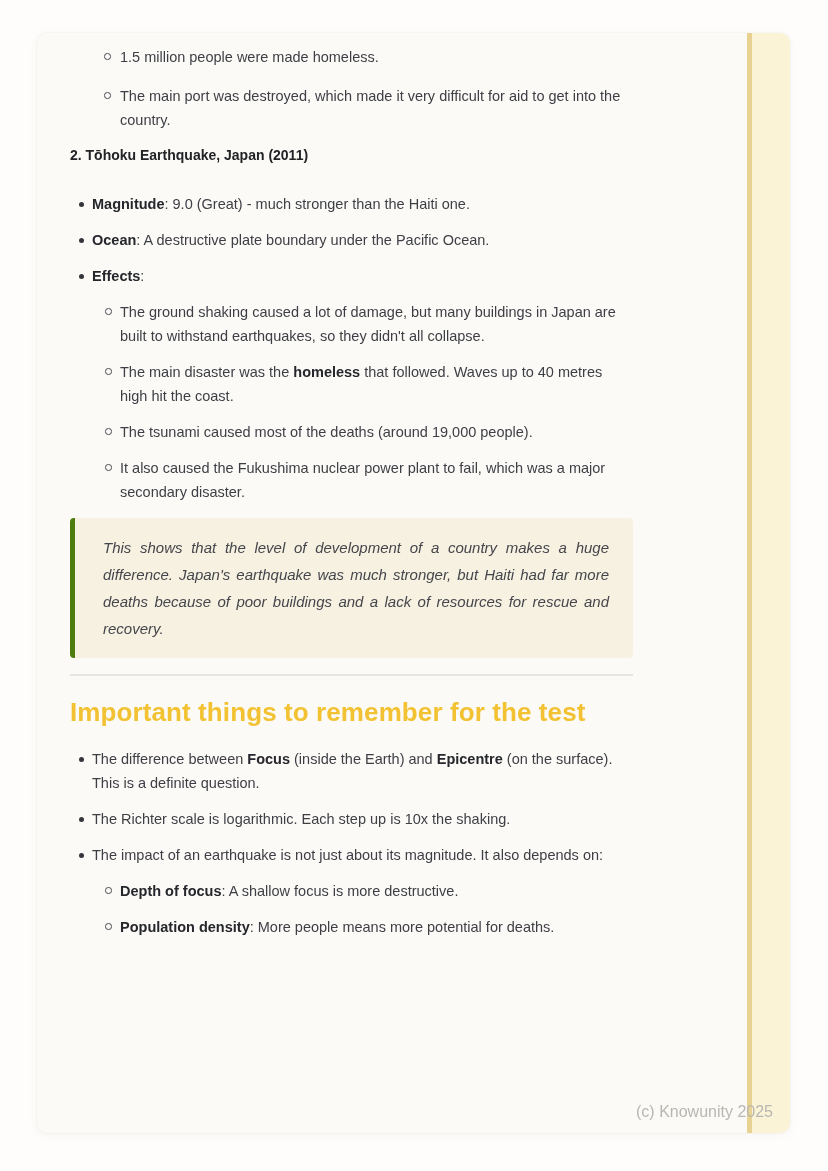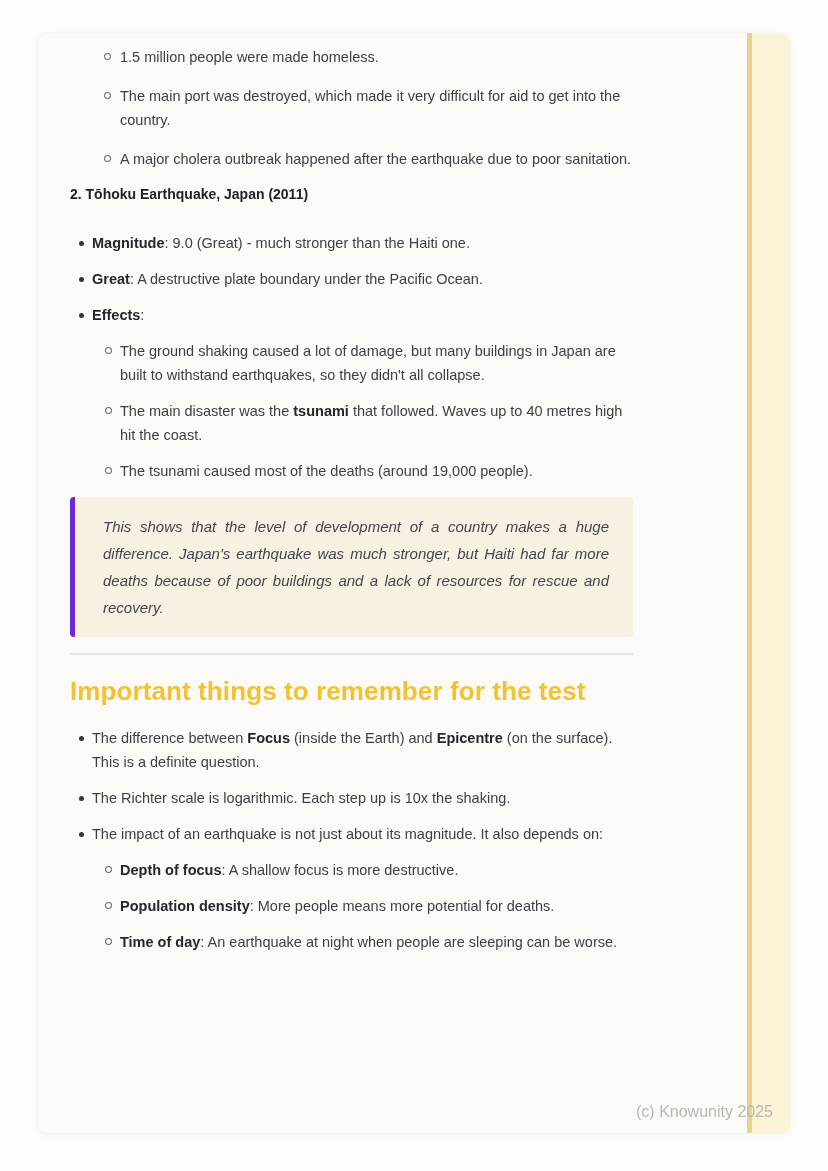--- a/index.html
+++ b/index.html
@@ -70,21 +70,21 @@
   }
   h2.big-h {
     margin: 23px 0 22px;
     font-size: 26px; line-height: 26px;
     font-weight: 700; color: #f2c233;
     letter-spacing: 0.1px;
   }
   blockquote.quote {
     margin: 14px 0 0;
     background: #f6f1e1;
-    border-left: 5px solid #6d28d9;
+    border-left: 5px solid #4d7c0f;
     border-radius: 4px;
     padding: 16px 24px 16px 28px;
   }
   blockquote.quote p {
     margin: 0;
     font-style: italic;
     font-size: 15px; line-height: 27px;
     text-align: justify;
     color: #45464c;
   }
@@ -104,48 +104,47 @@
 </head>
 <body>
 
 <div class="card">
   <div class="stripe"></div>
 
   <div class="content">
     <ul class="list circle indent">
         <li><span>1.5 million people were made homeless.</span></li>
         <li><span>The main port was destroyed, which made it very difficult for aid to get into the country.</span></li>
-        <li><span>A major cholera outbreak happened after the earthquake due to poor sanitation.</span></li>
       </ul>
 
     <h3 class="section-h">2. Tōhoku Earthquake, Japan (2011)</h3>
 
     <ul class="list disc">
         <li><b class="bold">Magnitude</b><span>: 9.0 (Great) - much stronger than the Haiti one.</span></li>
-        <li><b class="bold">Great</b><span>: A destructive plate boundary under the Pacific Ocean.</span></li>
+        <li><b class="bold">Ocean</b><span>: A destructive plate boundary under the Pacific Ocean.</span></li>
         <li><b class="bold">Effects</b><span>:</span><ul class="nested">
             <li><span>The ground shaking caused a lot of damage, but many buildings in Japan are built to withstand earthquakes, so they didn't all collapse.</span></li>
-            <li><span>The main disaster was the </span><b class="bold">tsunami</b><span> that followed. Waves up to 40 metres high hit the coast.</span></li>
+            <li><span>The main disaster was the </span><b class="bold">homeless</b><span> that followed. Waves up to 40 metres high hit the coast.</span></li>
             <li><span>The tsunami caused most of the deaths (around 19,000 people).</span></li>
+            <li><span>It also caused the Fukushima nuclear power plant to fail, which was a major secondary disaster.</span></li>
           </ul></li>
       </ul>
 
     <blockquote class="quote">
       <p>This shows that the level of development of a country makes a huge difference. Japan's earthquake was much stronger, but Haiti had far more deaths because of poor buildings and a lack of resources for rescue and recovery.</p>
     </blockquote>
 
     <hr class="divider">
 
     <h2 class="big-h">Important things to remember for the test</h2>
 
     <ul class="list disc">
         <li><span>The difference between </span><b class="bold">Focus</b><span> (inside the Earth) and </span><b class="bold">Epicentre</b><span> (on the surface). This is a definite question.</span></li>
         <li><span>The Richter scale is logarithmic. Each step up is 10x the shaking.</span></li>
         <li><span>The impact of an earthquake is not just about its magnitude. It also depends on:</span><ul class="nested">
             <li><b class="bold">Depth of focus</b><span>: A shallow focus is more destructive.</span></li>
             <li><b class="bold">Population density</b><span>: More people means more potential for deaths.</span></li>
-            <li><b class="bold">Time of day</b><span>: An earthquake at night when people are sleeping can be worse.</span></li>
           </ul></li>
       </ul>
   </div>
 
   <div class="watermark">(c) Knowunity 2025</div>
 </div>
 
 </body></html>

